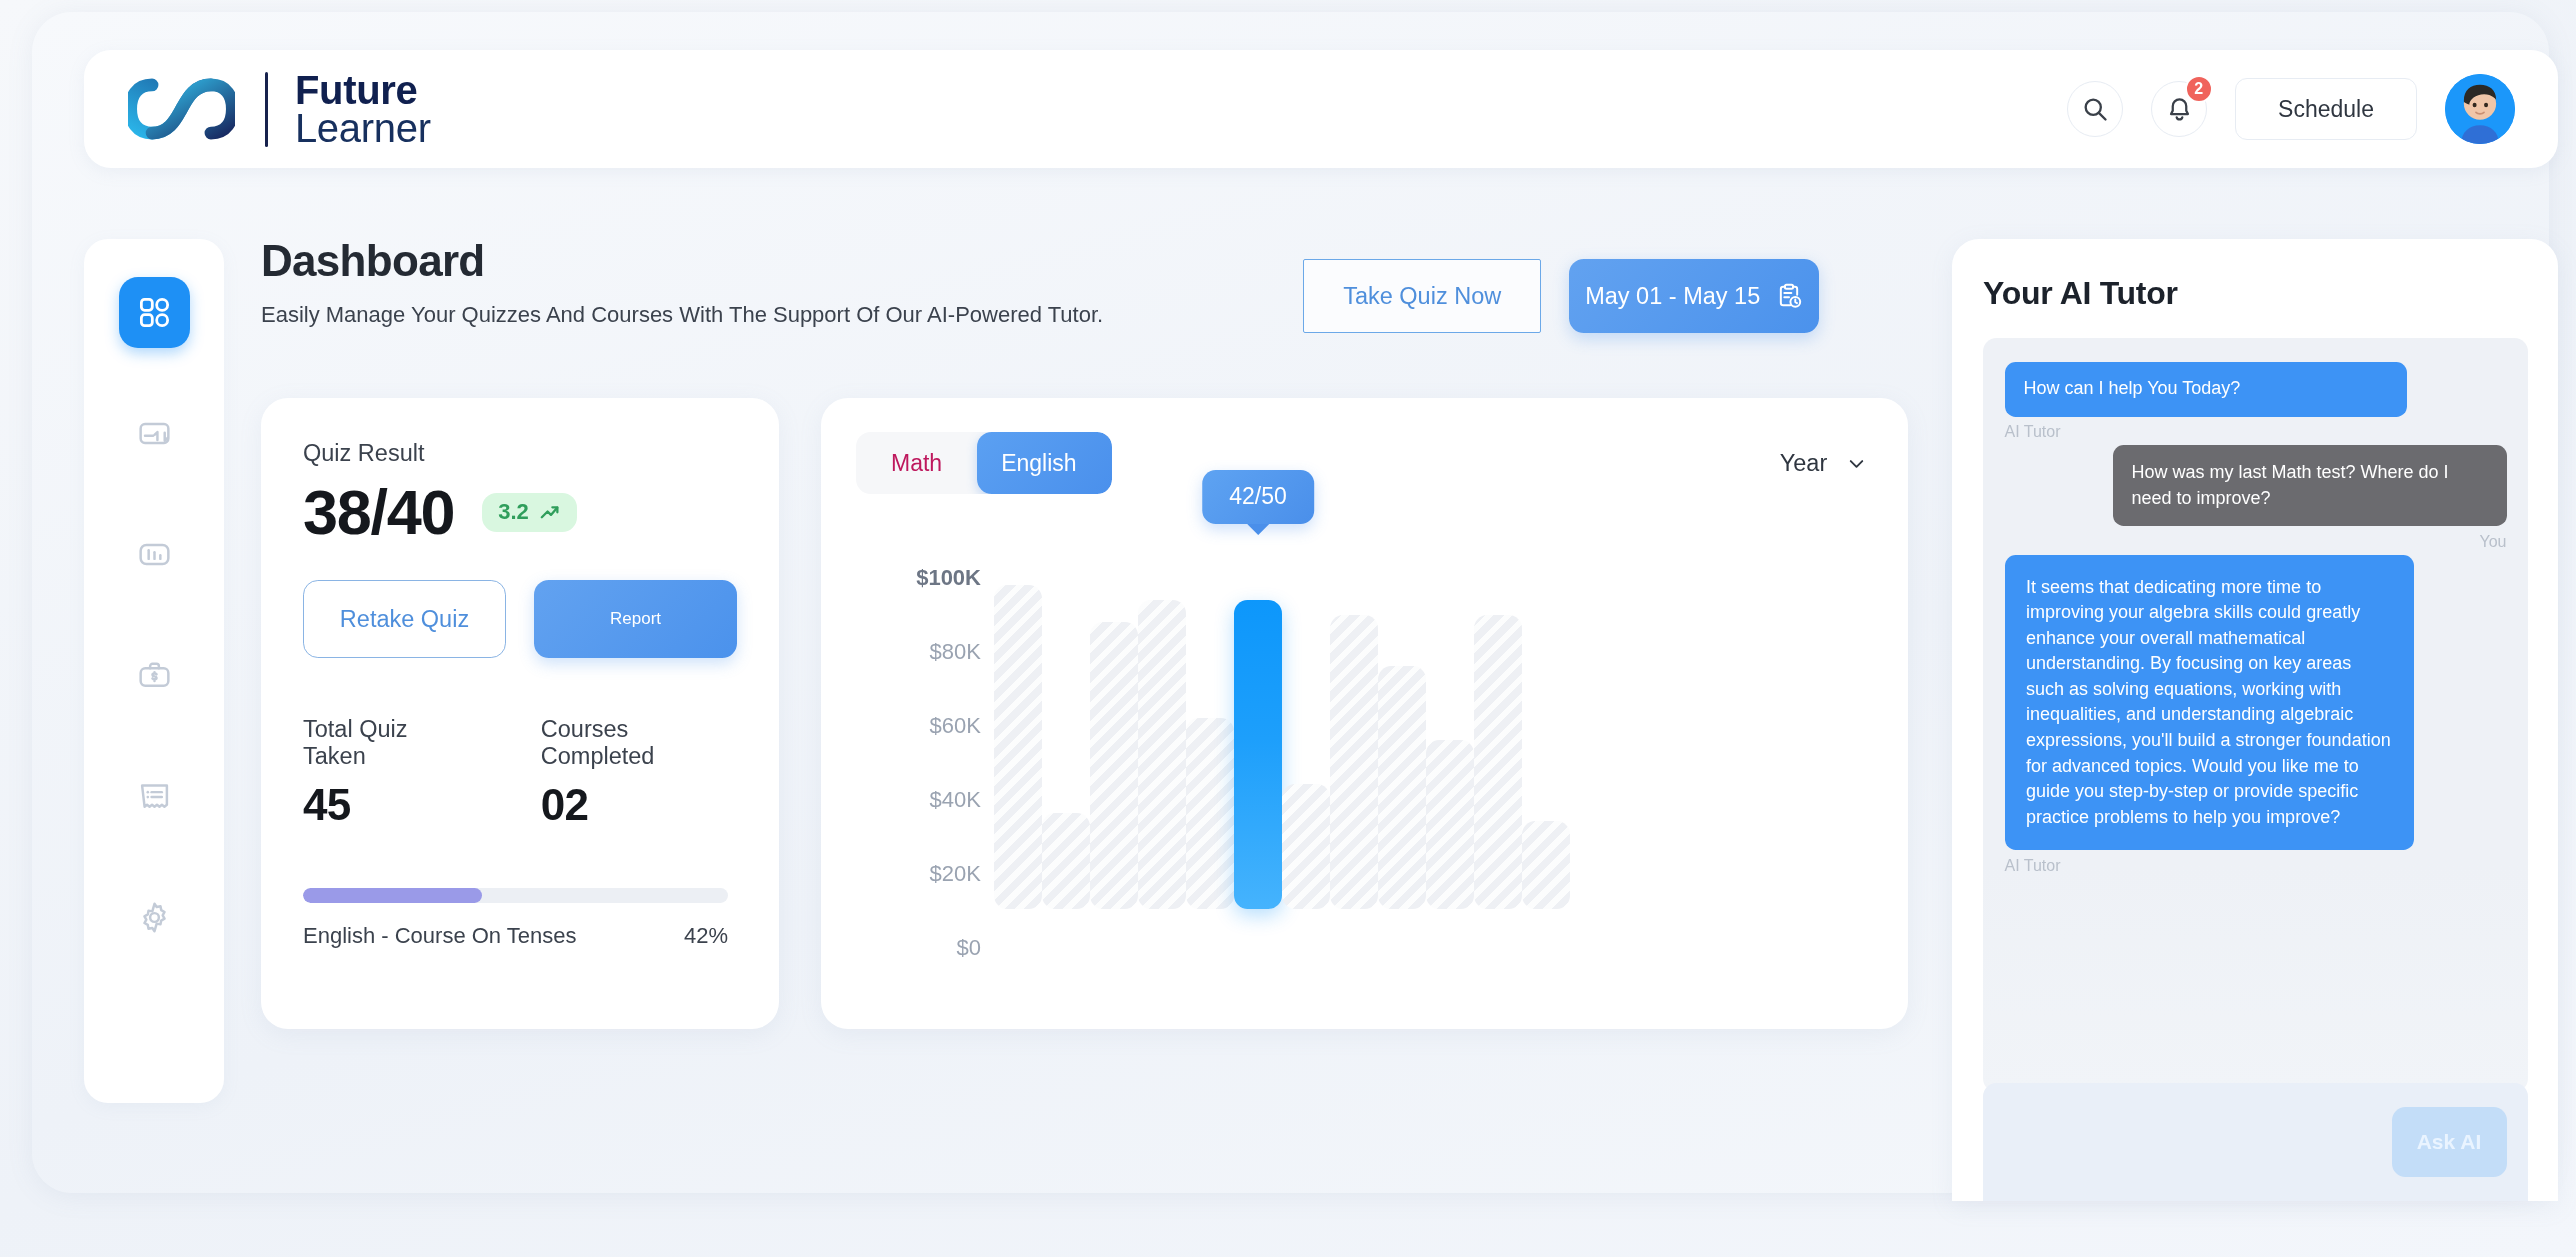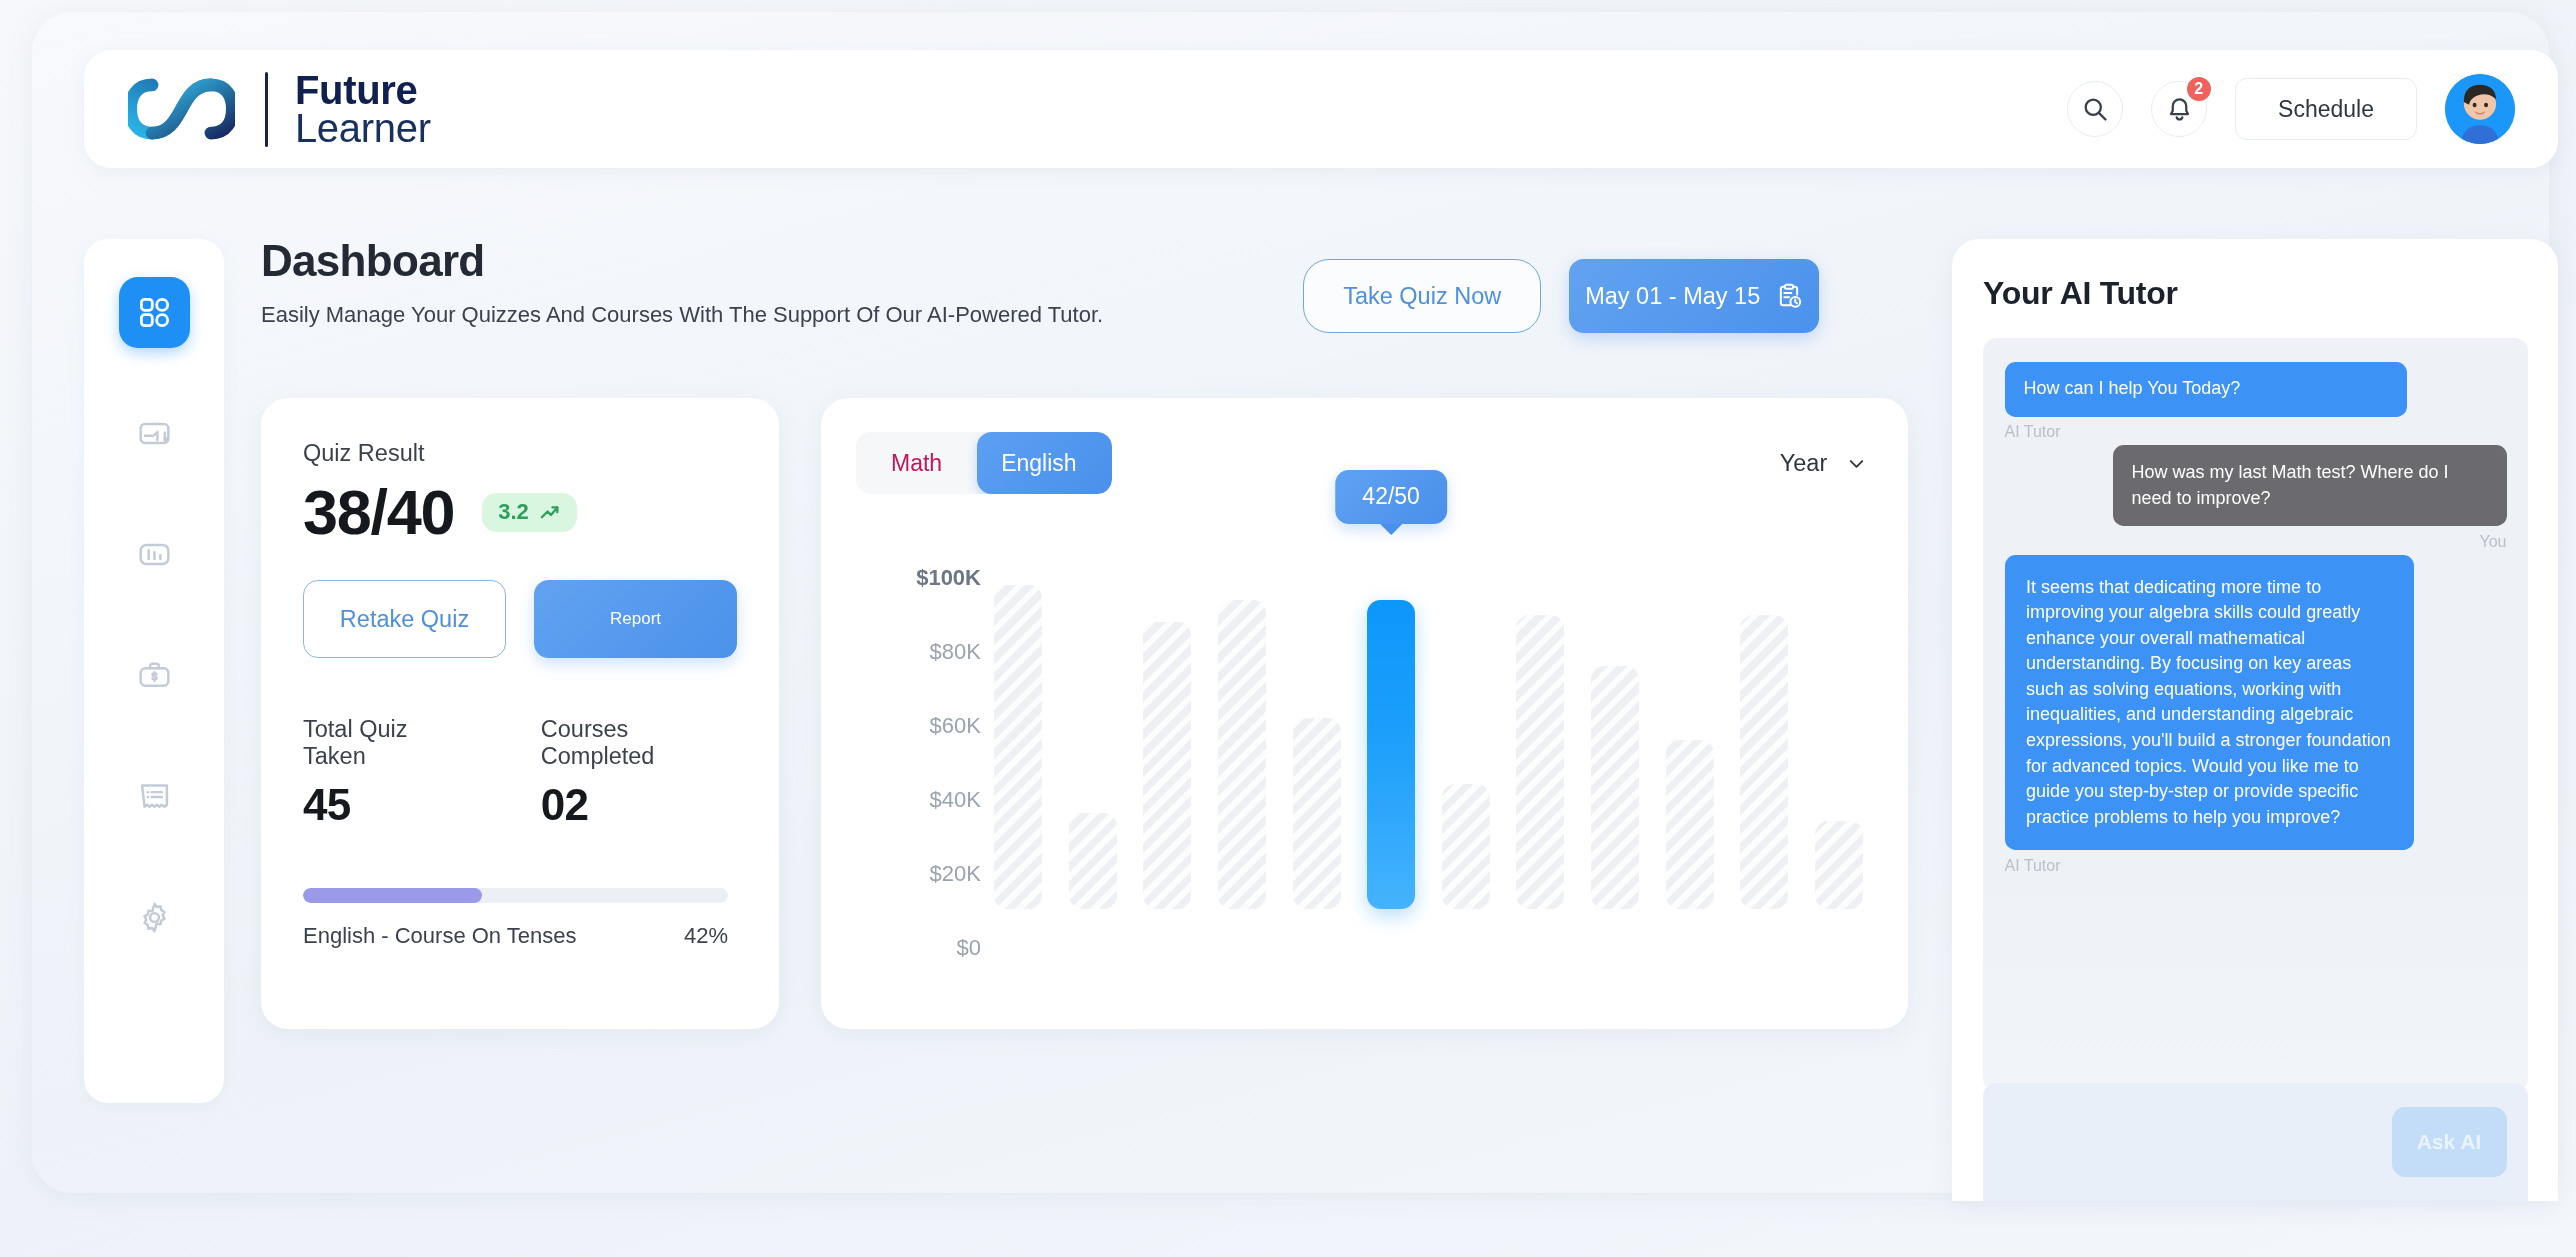--- a/index.html
+++ b/index.html
@@ -103,21 +103,21 @@
   }
   .page-sub {
     margin-top: 16px; font-size: 22px; color: #3b424d;
   }
   .head-actions {
     position: absolute; right: 730px; top: 247px;
     display: flex; align-items: center; gap: 28px;
   }
   .btn-outline-blue {
     height: 74px; padding: 0 39px;
-    border: 1.3px solid #6ba8e8; border-radius: 26px;
+    border: 1.3px solid #6ba8e8; border-radius: 2px;
     background: #fbfcfe; color: #4f8fdc;
     font-size: 23.5px; display: flex; align-items: center; justify-content: center;
   }
   .btn-blue {
     height: 74px; padding: 0 16px;
     border-radius: 14.8px;
     background: linear-gradient(135deg,#62a2f0 0%, #4b92ec 100%);
     color: #ffffff; font-size: 23.5px;
     display: flex; align-items: center; gap: 14.8px;
     box-shadow: 0 5.4px 16px rgba(75,146,236,.28);
@@ -208,21 +208,21 @@
     position: absolute; left: 0; top: 0; width: 125px; height: 416px;
     display: flex; flex-direction: column; justify-content: space-between;
     align-items: flex-end;
   }
   .ylabel { font-size: 22px; color: #9aa3b1; margin-top: 48px; }
   .ylabel.top { color: #6d7685; font-weight: 600; }
 
   .bars {
     position: absolute; left: 138px; bottom: 78px;
     width: 869px; height: 368px;
-    display: flex; align-items: flex-end; justify-content: space-between;
+    display: flex; align-items: flex-end; 
   }
   .bar-slot {
     width: 48px; height: 100%;
     display: flex; flex-direction: column; justify-content: flex-end;
     align-items: center; position: relative;
   }
   .bar {
     width: 48px; border-radius: 13.4px;
     background-color: #eef0f4;
     background-image: repeating-linear-gradient(

